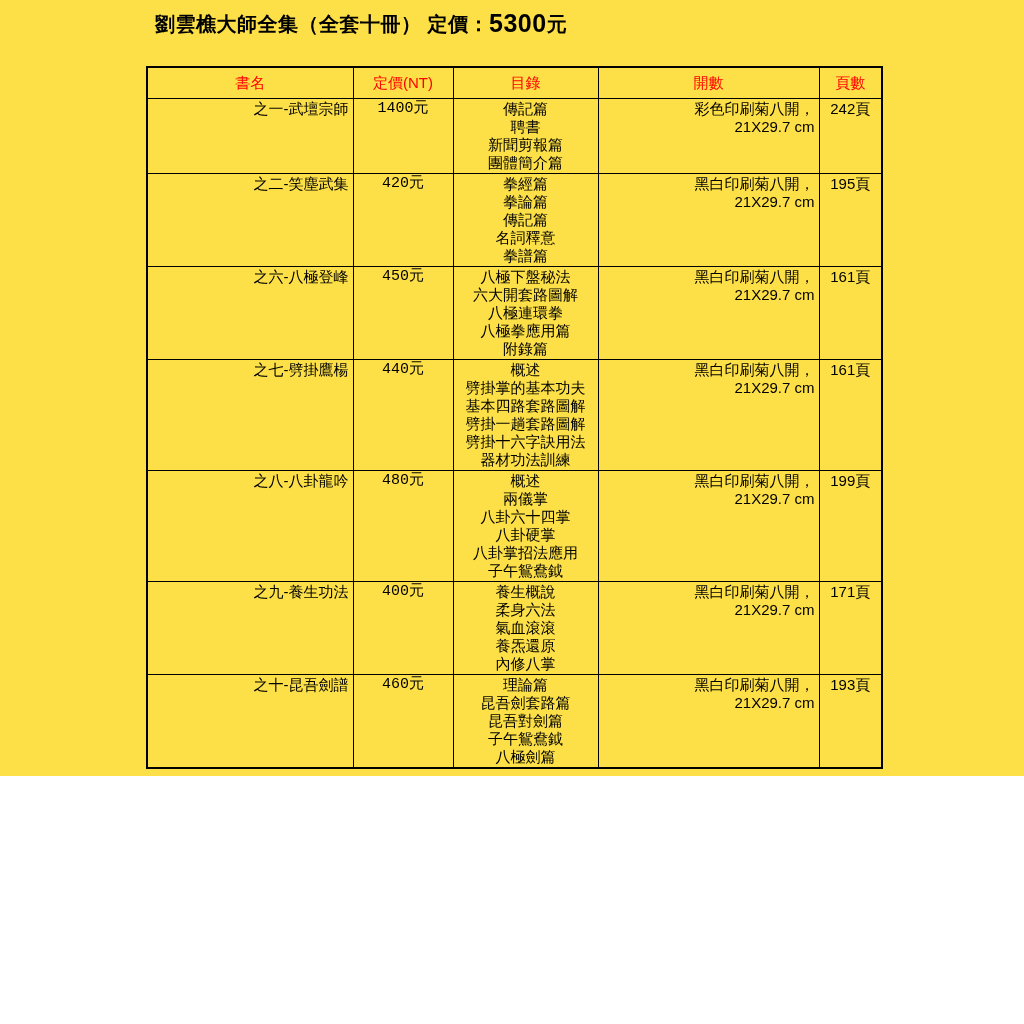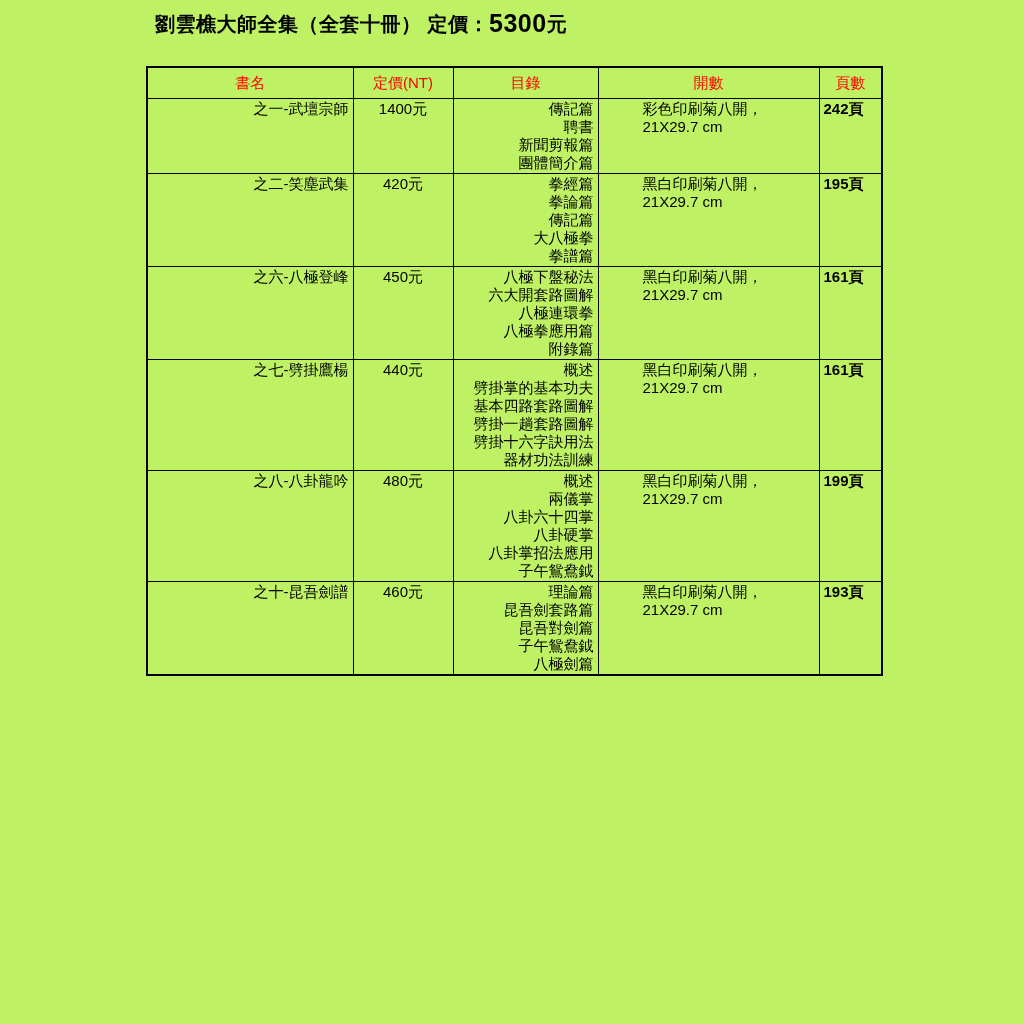--- a/index.html
+++ b/index.html
@@ -7,22 +7,22 @@
     padding: 0;
     background: #ffffff;
     width: 1024px;
     height: 1024px;
     font-family: "Liberation Sans", "DejaVu Sans", sans-serif;
     color: #000000;
   }
   .page {
     position: relative;
     width: 1024px;
-    height: 1024px;
-    background: #bef264;
+    height: 776px;
+    background: #fde047;
     overflow: hidden;
   }
   .doc-title {
     position: absolute;
     left: 155px;
     top: 9px;
     font-size: 20px;
     font-weight: bold;
     white-space: nowrap;
     letter-spacing: 0.5px;
@@ -49,24 +49,24 @@
     overflow: hidden;
   }
   th {
     font-weight: normal;
     text-align: center;
     vertical-align: middle;
     height: 26px;
     padding: 2px;
   }
   td.c-book   { text-align: right; }
-  td.c-price  { text-align: center; }
-  td.c-toc    { text-align: right; }
-  td.c-format { text-align: left; padding-left: 44px; }
-  td.c-pages  { text-align: left; font-weight: bold; }
+  td.c-price  { text-align: center; font-family: Liberation Mono, monospace; }
+  td.c-toc    { text-align: center; }
+  td.c-format { text-align: right; padding-left: 44px; }
+  td.c-pages  { text-align: center; }
 </style>
 </head>
 <body>
 
 <div class="page">
 
   <div class="doc-title"><span>劉雲樵大師全集（全套十冊） 定價：</span><span class="big-price">5300</span><span>元</span></div>
 
   <table class="catalog">
     <colgroup>
@@ -98,21 +98,21 @@
     <td class="c-format">彩色印刷菊八開，21X29.7 cm</td>
     <td class="c-pages">242頁</td>
   </tr>
         <tr>
     <td class="c-book">之二-笑塵武集</td>
     <td class="c-price">420元</td>
     <td class="c-toc">
             <div>拳經篇</div>
             <div>拳論篇</div>
             <div>傳記篇</div>
-            <div>大八極拳</div>
+            <div>名詞釋意</div>
             <div>拳譜篇</div>
           </td>
     <td class="c-format">黑白印刷菊八開，21X29.7 cm</td>
     <td class="c-pages">195頁</td>
   </tr>
         <tr>
     <td class="c-book">之六-八極登峰</td>
     <td class="c-price">450元</td>
     <td class="c-toc">
             <div>八極下盤秘法</div>
@@ -146,20 +146,33 @@
             <div>兩儀掌</div>
             <div>八卦六十四掌</div>
             <div>八卦硬掌</div>
             <div>八卦掌招法應用</div>
             <div>子午鴛鴦鉞</div>
           </td>
     <td class="c-format">黑白印刷菊八開，21X29.7 cm</td>
     <td class="c-pages">199頁</td>
   </tr>
         <tr>
+    <td class="c-book">之九-養生功法</td>
+    <td class="c-price">400元</td>
+    <td class="c-toc">
+            <div>養生概說</div>
+            <div>柔身六法</div>
+            <div>氣血滾滾</div>
+            <div>養炁還原</div>
+            <div>內修八掌</div>
+          </td>
+    <td class="c-format">黑白印刷菊八開，21X29.7 cm</td>
+    <td class="c-pages">171頁</td>
+  </tr>
+        <tr>
     <td class="c-book">之十-昆吾劍譜</td>
     <td class="c-price">460元</td>
     <td class="c-toc">
             <div>理論篇</div>
             <div>昆吾劍套路篇</div>
             <div>昆吾對劍篇</div>
             <div>子午鴛鴦鉞</div>
             <div>八極劍篇</div>
           </td>
     <td class="c-format">黑白印刷菊八開，21X29.7 cm</td>

